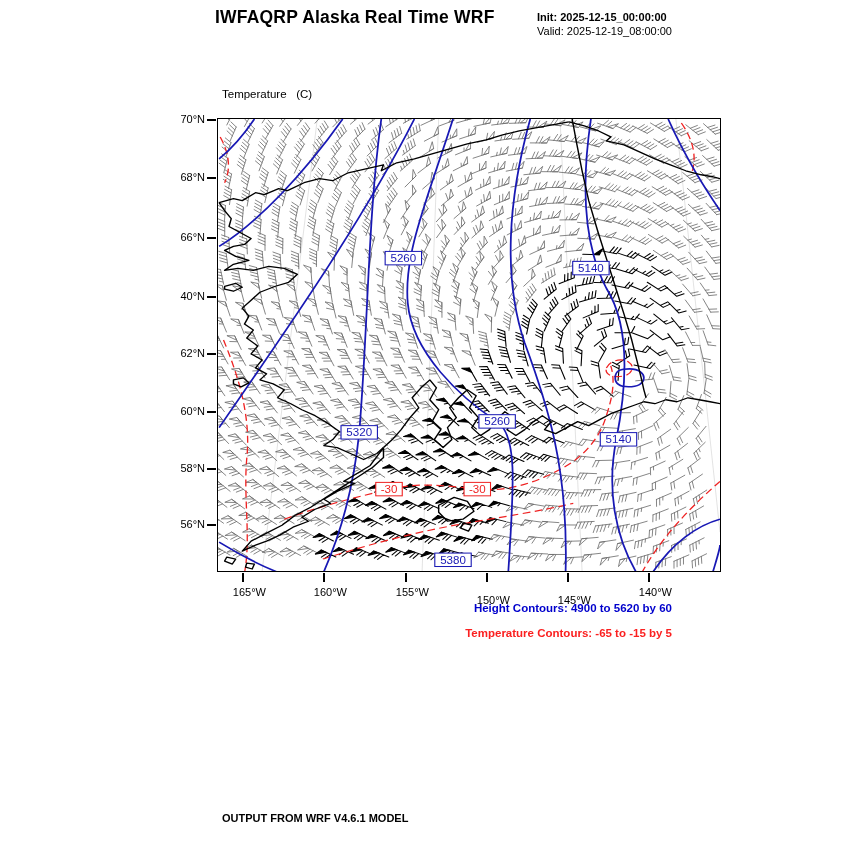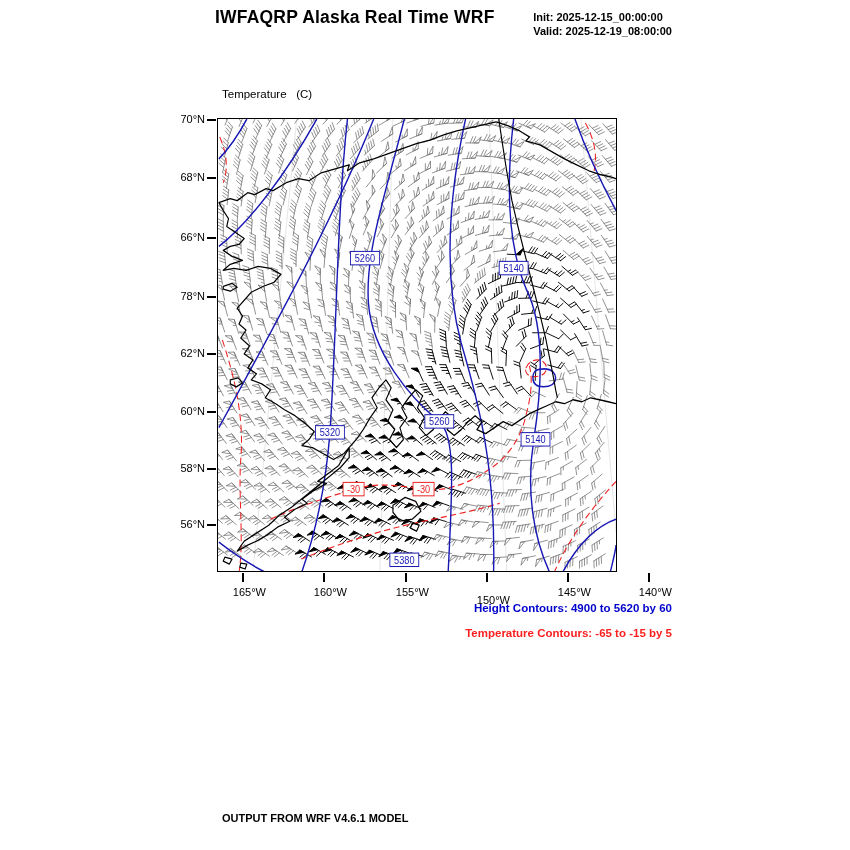--- a/index.html
+++ b/index.html
@@ -1,23 +1,23 @@
 <!DOCTYPE html>
 <html><head>
 <meta charset="utf-8">
 <style>
   html,body{margin:0;padding:0;background:#ffffff;}
   body{width:850px;height:850px;position:relative;font-family:"Liberation Sans",sans-serif;color:#000;overflow:hidden;}
   .abs{position:absolute;}
   #title{left:215px;top:7px;font-size:17.5px;font-weight:bold;letter-spacing:0.2px;}
   #init-block{right:178px;top:10px;font-size:11px;line-height:14px;}
   #init-line{font-weight:bold;}
-  #valid-line{font-weight:bold;}
+  #valid-line{font-weight:normal;}
   #legend{left:222px;top:61px;font-size:11.5px;line-height:13.5px;white-space:pre;}
-  #map-wrap{left:217px;top:118px;width:400px;height:454px;border:1.4px solid #000;box-sizing:border-box;background:#fff;}
+  #map-wrap{left:217px;top:118px;width:504px;height:454px;border:1.4px solid #000;box-sizing:border-box;background:#fff;}
   #map-svg{display:block;width:100%;height:100%;}
   .ytick-line{position:absolute;width:9px;height:1.5px;background:#000;left:207px;}
   .ytick-label{position:absolute;width:45px;text-align:right;font-size:11px;left:160px;}
   .xtick-line{position:absolute;width:1.5px;height:9px;background:#000;top:573px;}
   .xtick-label{position:absolute;width:48px;text-align:right;font-size:11px;top:586px;}
   .caption{right:178px;text-align:right;font-size:11.5px;font-weight:bold;}
   #caption-height{top:602px;}
   #caption-temp{top:627px;}
   #footer{left:222px;top:812px;font-size:11px;font-weight:bold;line-height:13px;}
 </style>
@@ -1314,39 +1314,39 @@
 </div>
 
 <div id="axes">
     <div class="ytick-line" style="top: 119px;"></div>
     <div class="ytick-label" style="top: 113px; text-align: right;">70°N</div>
     <div class="ytick-line" style="top: 177px;"></div>
     <div class="ytick-label" style="top: 171px;">68°N</div>
     <div class="ytick-line" style="top: 237px;"></div>
     <div class="ytick-label" style="top: 231px;">66°N</div>
     <div class="ytick-line" style="top: 296px;"></div>
-    <div class="ytick-label" style="top: 290px;">78°N</div>
+    <div class="ytick-label" style="top: 290px;">40°N</div>
     <div class="ytick-line" style="top: 353px;"></div>
     <div class="ytick-label" style="top: 347px;">62°N</div>
     <div class="ytick-line" style="top: 411px;"></div>
     <div class="ytick-label" style="top: 405px;">60°N</div>
     <div class="ytick-line" style="top: 468px;"></div>
     <div class="ytick-label" style="top: 462px;">58°N</div>
     <div class="ytick-line" style="top: 524px;"></div>
     <div class="ytick-label" style="top: 518px;">56°N</div>
     <div class="xtick-line" style="left: 242px;"></div>
     <div class="xtick-label" style="left: 218px;">165°W</div>
     <div class="xtick-line" style="left: 323px;"></div>
     <div class="xtick-label" style="left: 299px;">160°W</div>
     <div class="xtick-line" style="left: 405px;"></div>
     <div class="xtick-label" style="left: 381px;">155°W</div>
     <div class="xtick-line" style="left: 486px;"></div>
     <div class="xtick-label" style="left: 462px; margin-top: 8px;">150°W</div>
     <div class="xtick-line" style="left: 567px;"></div>
-    <div class="xtick-label" style="left: 543px;">145°W</div>
+    <div class="xtick-label" style="left: 543px; margin-top: 8px;">145°W</div>
     <div class="xtick-line" style="left: 648px;"></div>
     <div class="xtick-label" style="left: 624px;">140°W</div>
   </div>
 
 <div class="abs caption" id="caption-height" style="color: rgb(0, 0, 204);">Height Contours: 4900 to 5620 by 60</div>
 <div class="abs caption" id="caption-temp" style="color: rgb(251, 32, 32);">Temperature Contours: -65 to -15 by 5</div>
 
 <div class="abs" id="footer">
   <div>OUTPUT FROM WRF V4.6.1 MODEL</div>
 </div>

